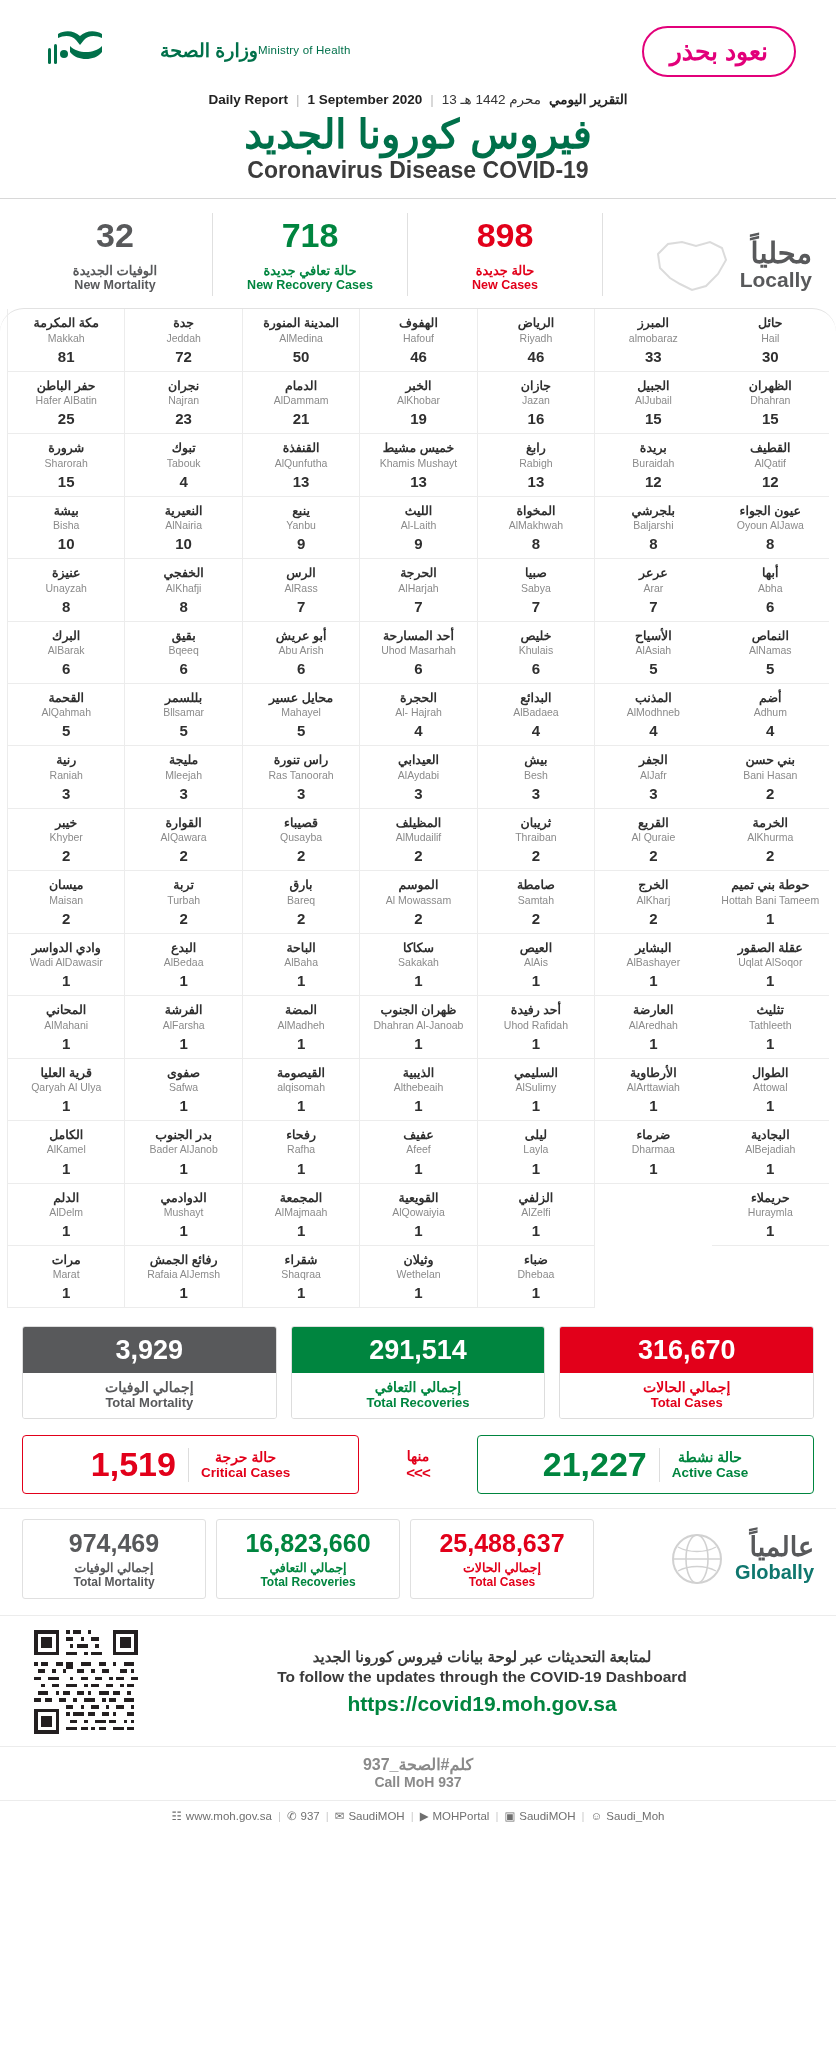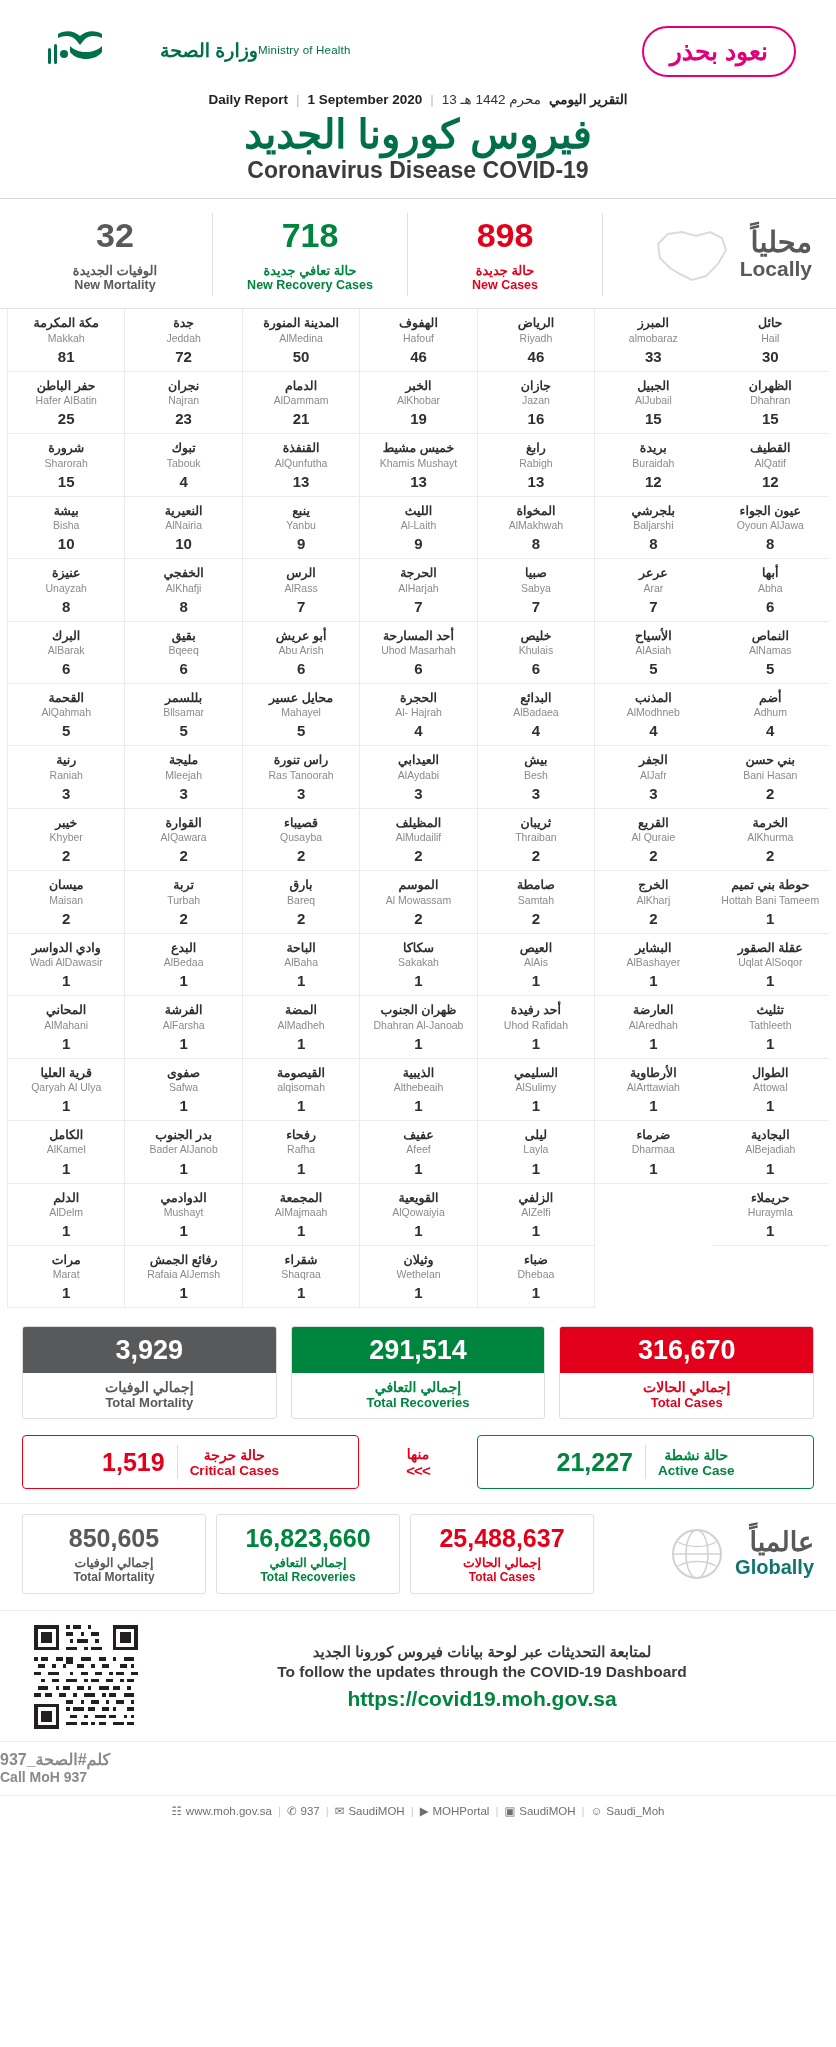--- a/index.html
+++ b/index.html
@@ -61,21 +61,21 @@
     text-align:center;
     font-size:23px;
     font-weight:bold;
     color:#3b3b3b;
     padding-bottom:14px;
   }
   .rule { height:1px; background:#d8d8d8; margin:0 0px; }
   
   .locally-row {
     display:flex;
-    align-items:center;
+    align-items:flex-end;
     justify-content:flex-start;
     padding:14px 18px 12px 18px;
     gap:0px;
   }
   .stat-box {
     flex:1;
     text-align:center;
     padding:4px 6px;
     border-right:1px solid #e0e0e0;
   }
@@ -97,20 +97,21 @@
   .locally-texts { text-align:right; }
   .locally-ar { font-size:29px; font-weight:bold; color:#58595b; line-height:1; }
   .locally-en { font-size:21px; font-weight:bold; color:#58595b; }
   .ksa-map { width:78px; height:62px; opacity:.35; }
   
   .grid {
     display:grid;
     grid-template-columns: repeat(7, 1fr);
     padding: 0 7px;
     border-top:1px solid #e2e2e2;
+    border-radius:24px;
   }
   .cell {
     border-bottom:1px solid #ececec;
     border-left:1px solid #ececec;
     padding:7px 2px 6px 2px;
     text-align:center;
     min-height:60px;
     display:flex;
     flex-direction:column;
     justify-content:flex-start;
@@ -158,21 +159,21 @@
     display:flex;
     align-items:center;
     justify-content:center;
     gap:12px;
     border:1.5px solid;
     border-radius:4px;
     padding:9px 10px;
   }
   .ca-red { border-color:#e2001a; }
   .ca-green { border-color:#00853f; }
-  .ca-num { font-size:25px; font-weight:bold; }
+  .ca-num { font-size:34px; font-weight:bold; }
   .ca-div { width:1px; height:34px; background:#ddd; }
   .ca-labels { text-align:center; }
   .ca-ar { font-size:14px; font-weight:bold; }
   .ca-en { font-size:13.5px; font-weight:bold; }
   .minha { text-align:center; width:86px; }
   .minha-ar { color:#e2001a; font-size:14px; font-weight:bold; }
   .minha-ch { color:#e2001a; font-size:15px; font-weight:bold; letter-spacing:-1px; }
   
   .global-row {
     display:flex;
@@ -208,21 +209,21 @@
     gap:24px;
     padding:14px 34px 12px 34px;
     border-top:1px solid #ececec;
   }
   .qr { width:104px; height:104px; }
   .dash-texts { flex:1; text-align:center; }
   .dash-ar { font-size:15px; color:#3b3b3b; font-weight:bold; }
   .dash-en { font-size:15.5px; color:#3b3b3b; font-weight:bold; margin-top:2px;}
   .dash-url { font-size:21px; color:#00853f; font-weight:bold; margin-top:6px; }
   
-  .call-row { padding:8px 0 10px 0; border-top:1px solid #ececec;}
+  .call-row { text-align:center; padding:8px 0 10px 0; border-top:1px solid #ececec;}
   .call-ar { font-size:16px; color:#8a8a8a; font-weight:bold; }
   .call-en { font-size:14px; color:#8a8a8a; font-weight:bold; }
   
   .footer {
     display:flex;
     justify-content:center;
     align-items:center;
     gap:6px;
     padding:8px 0 10px 0;
     border-top:1px solid #ececec;
@@ -886,21 +887,21 @@
       <div class="ca-div"></div>
       <div class="ca-labels">
         <div class="ca-ar green">حالة نشطة</div>
         <div class="ca-en green">Active Case</div>
       </div>
     </div>
   </div>
 
   <div class="global-row">
     <div class="g-card">
-      <div class="g-num grey">850,605</div>
+      <div class="g-num grey">974,469</div>
       <div class="g-ar grey">إجمالي الوفيات</div>
       <div class="g-en grey">Total Mortality</div>
     </div>
     <div class="g-card">
       <div class="g-num green">16,823,660</div>
       <div class="g-ar green">إجمالي التعافي</div>
       <div class="g-en green">Total Recoveries</div>
     </div>
     <div class="g-card">
       <div class="g-num red">25,488,637</div>

